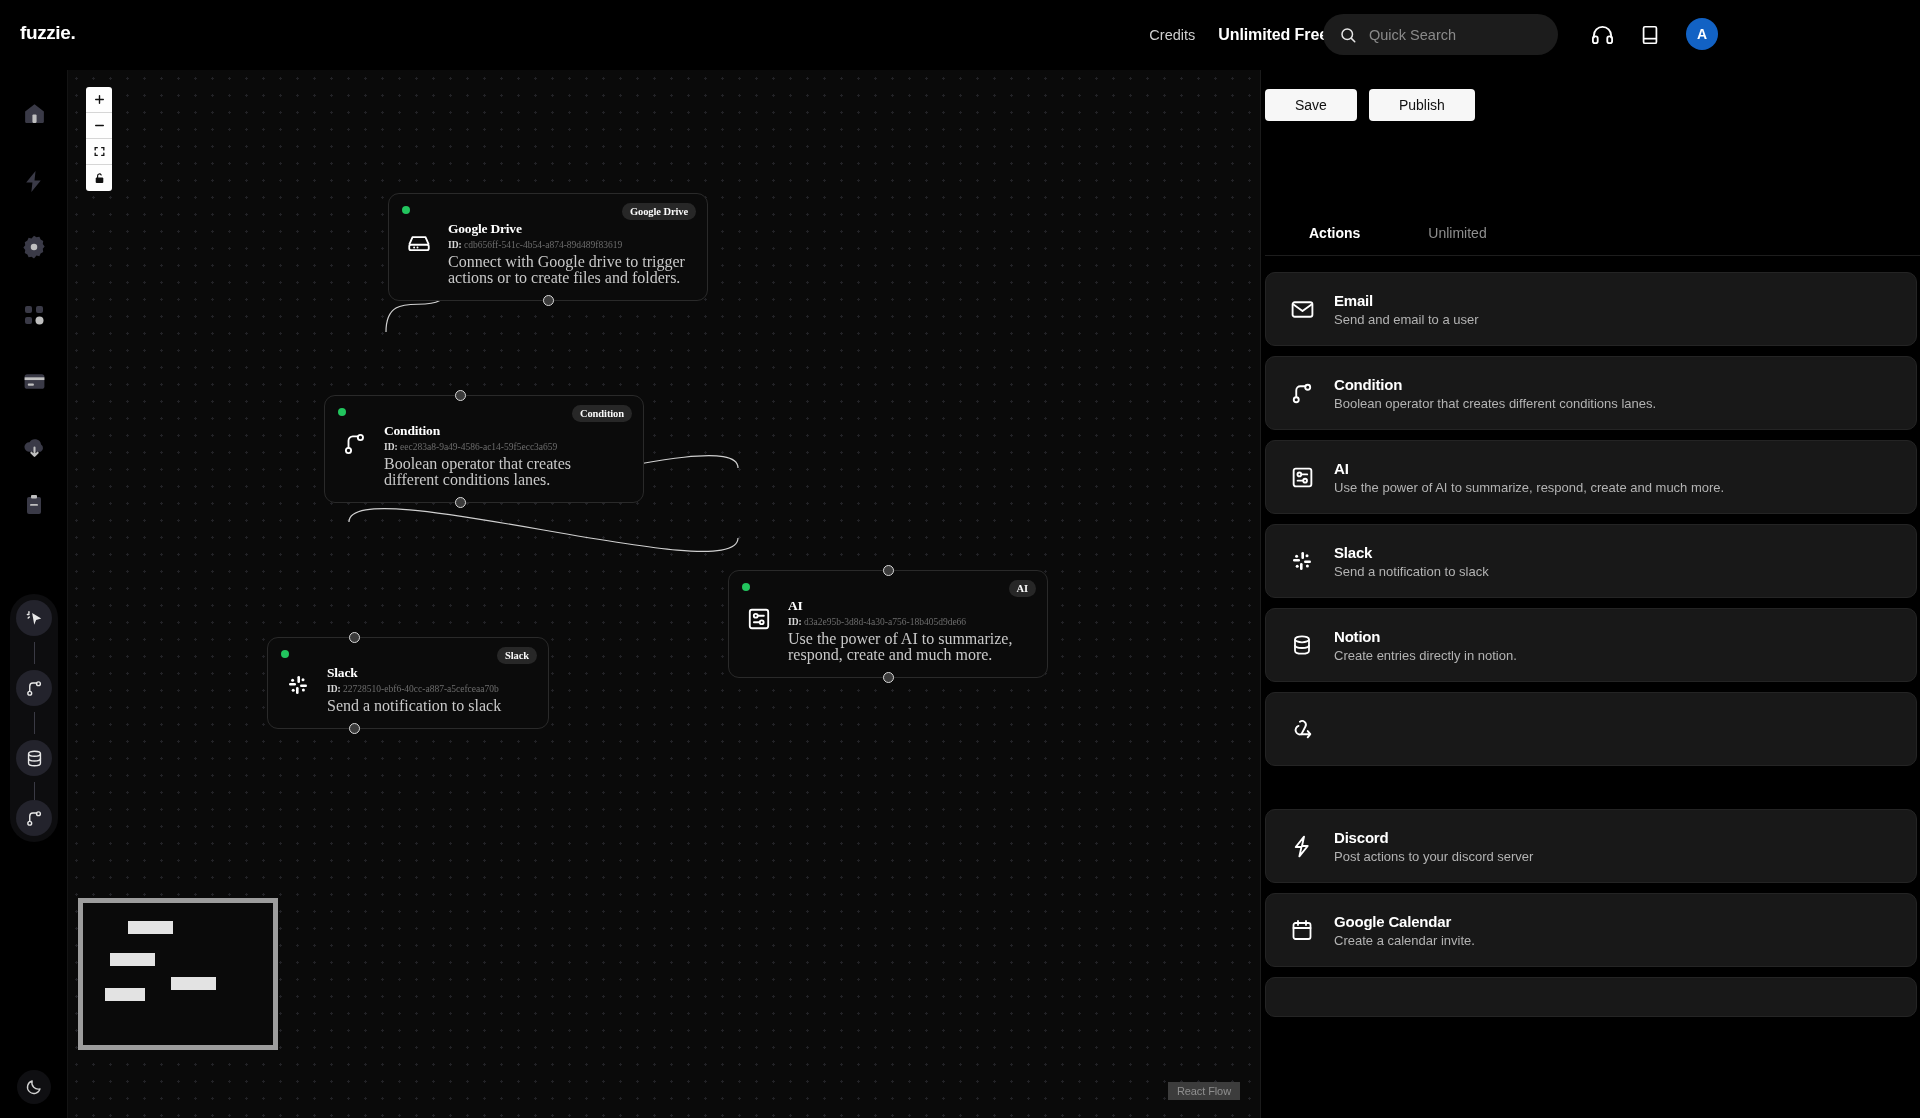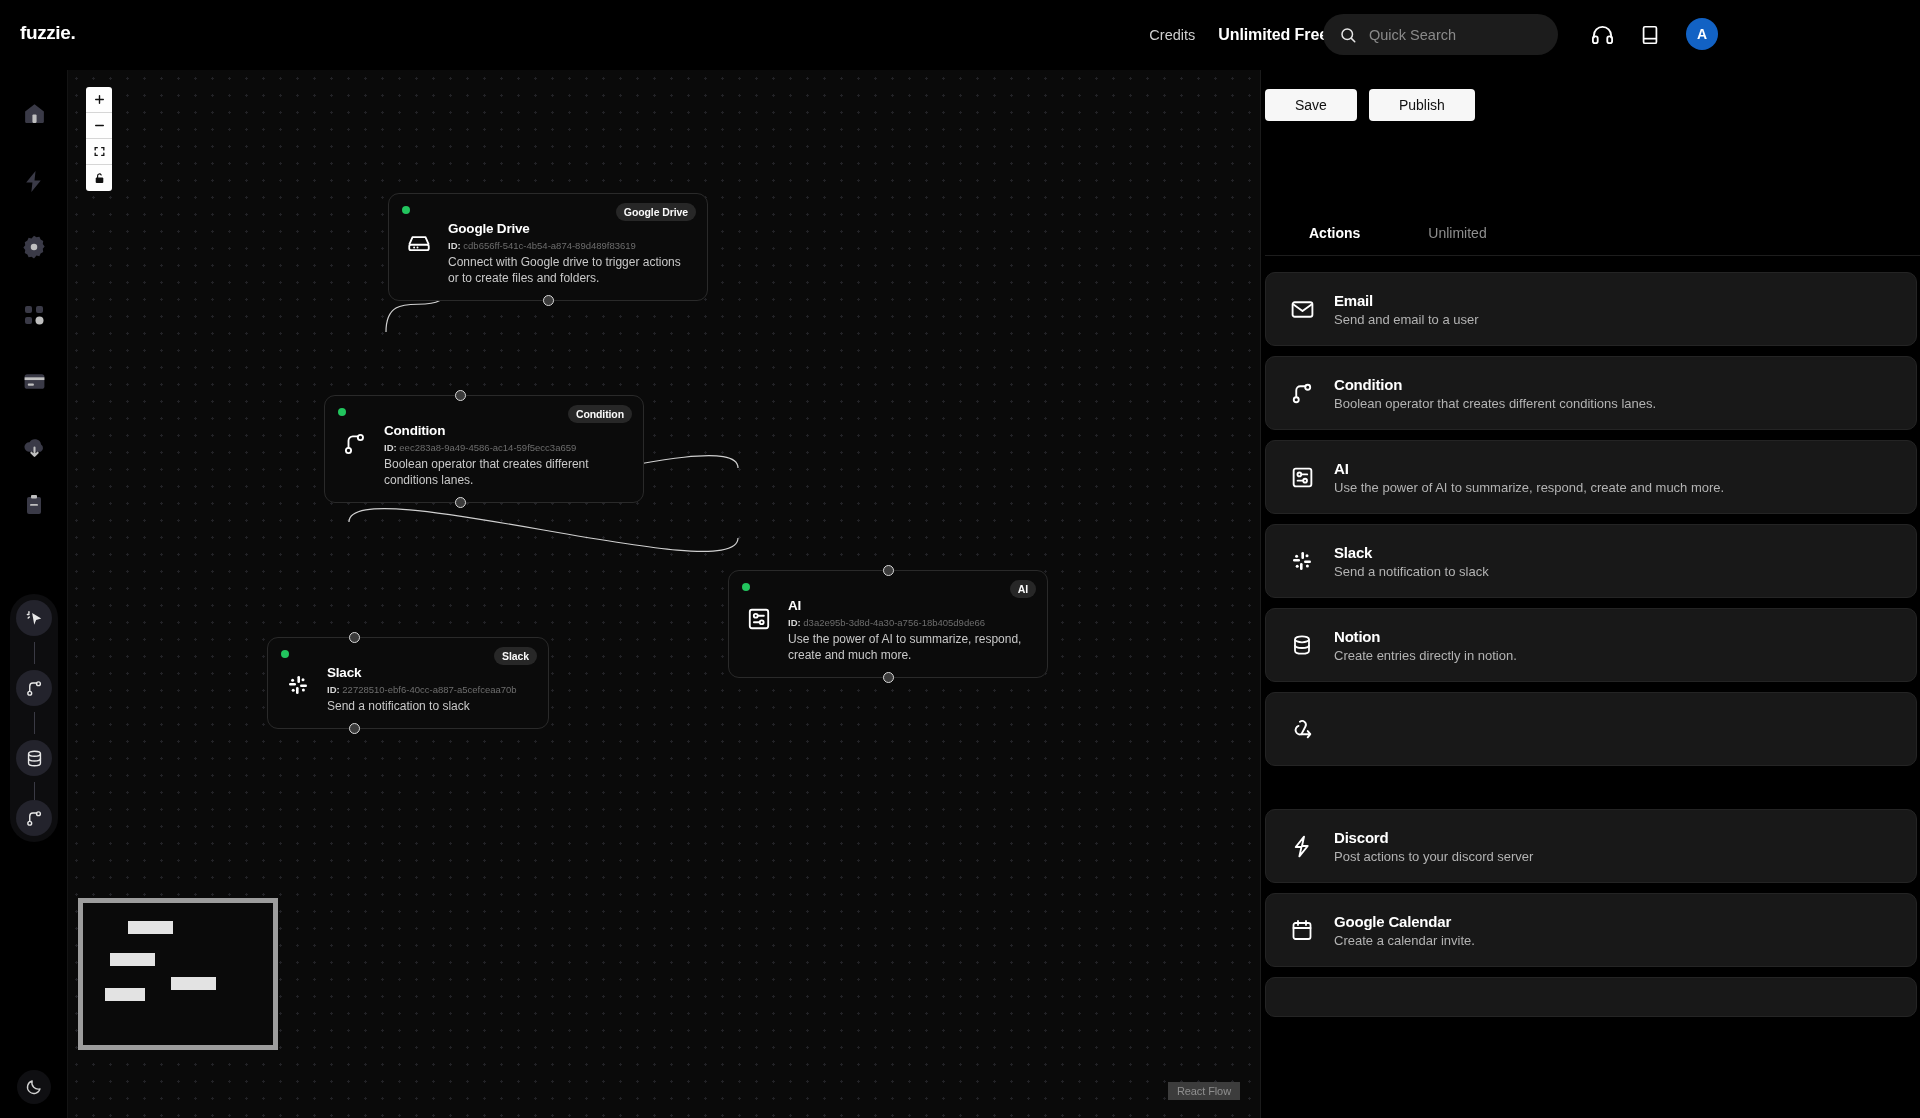--- a/index.html
+++ b/index.html
@@ -112,20 +112,21 @@
   }
   #edges { position: absolute; left: 0; top: 0; width: 1192px; height: 1048px; }
 
   .node {
     position: absolute;
     background: #0b0b0b;
     border: 1px solid #2a2a2a;
     border-radius: 11px;
     padding: 0;
     cursor: grab;
+    font-family: Liberation Serif, serif;
   }
   .node .status-dot {
     position: absolute; left: 13px; top: 12px;
     width: 8px; height: 8px; border-radius: 50%;
     background: #22c55e;
   }
   .node .badge {
     position: absolute; right: 11px; top: 9px;
     background: #272727; color: #fafafa;
     font-size: 10.5px; font-weight: bold;
@@ -144,21 +145,21 @@
   .node .ntitle {
     font-size: 13.5px; font-weight: bold; color: #ffffff;
     letter-spacing: -0.2px; line-height: 18px;
   }
   .node .nid {
     font-size: 9.5px; color: #6d6d6d; line-height: 15px;
     white-space: nowrap;
   }
   .node .nid b { color: #d6d6d6; font-weight: bold; }
   .node .ndesc {
-    font-size: 12px; color: #c9c9c9; line-height: 16px; margin-top: 1px;
+    font-size: 16px; color: #c9c9c9; line-height: 16px; margin-top: 1px;
   }
   .handle {
     position: absolute;
     width: 11px; height: 11px; border-radius: 50%;
     background: #3b3b3b; border: 1.4px solid #d8d8d8;
     cursor: crosshair; z-index: 6;
   }
 
   
   #node-gdrive   { left: 320px; top: 123px;  width: 320px; }

